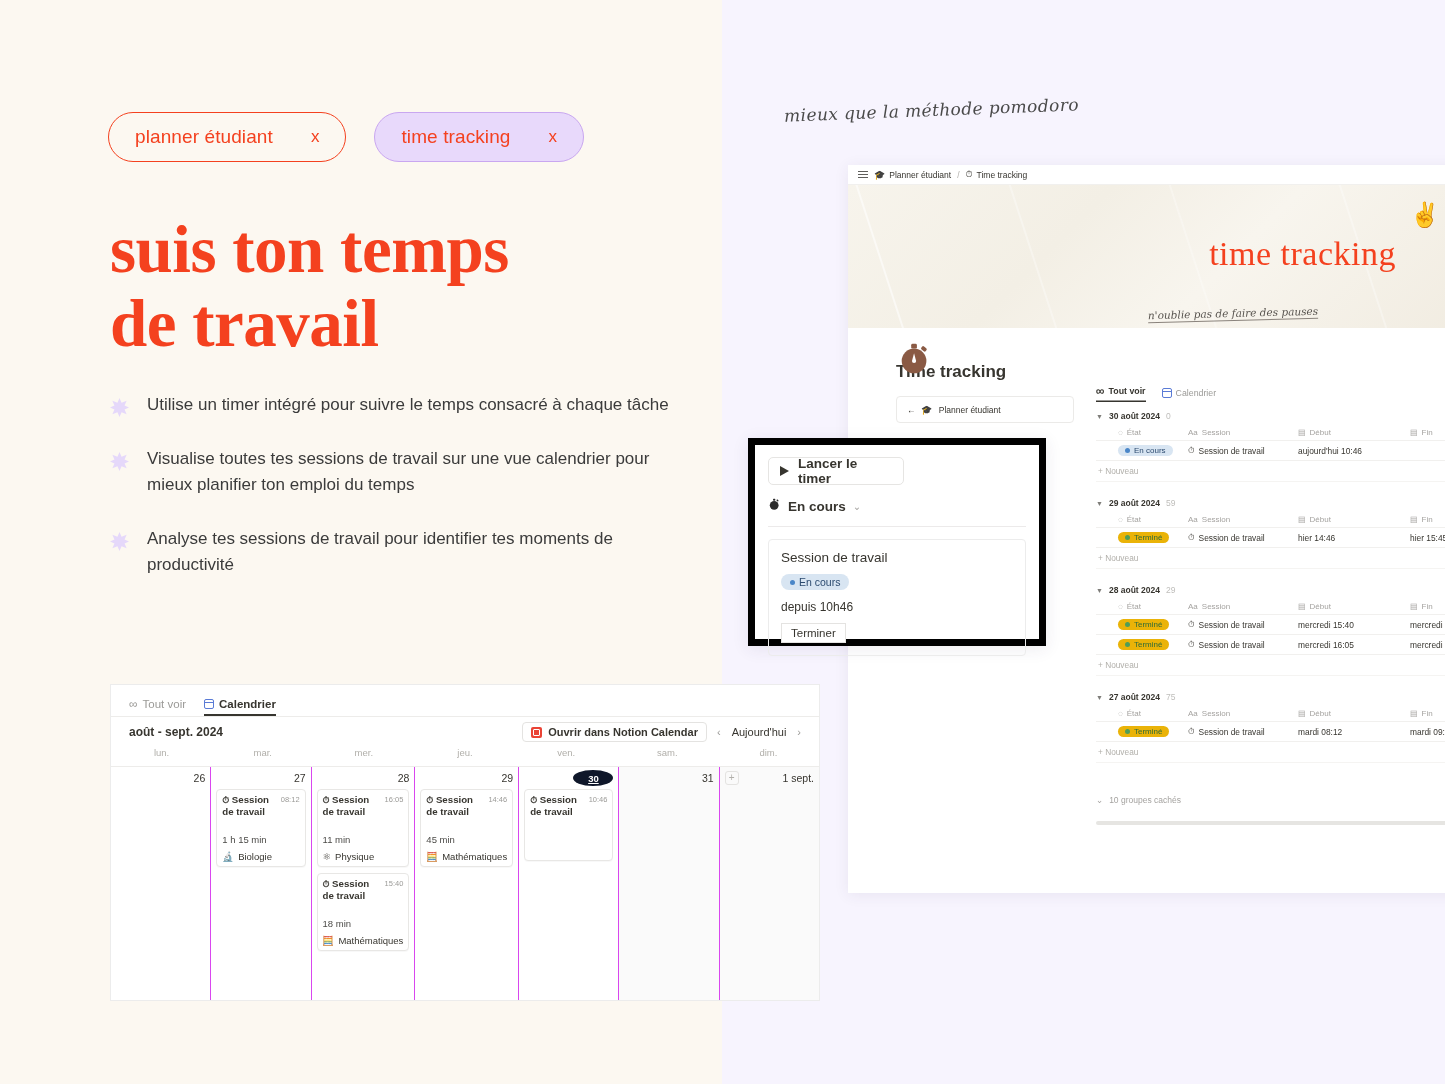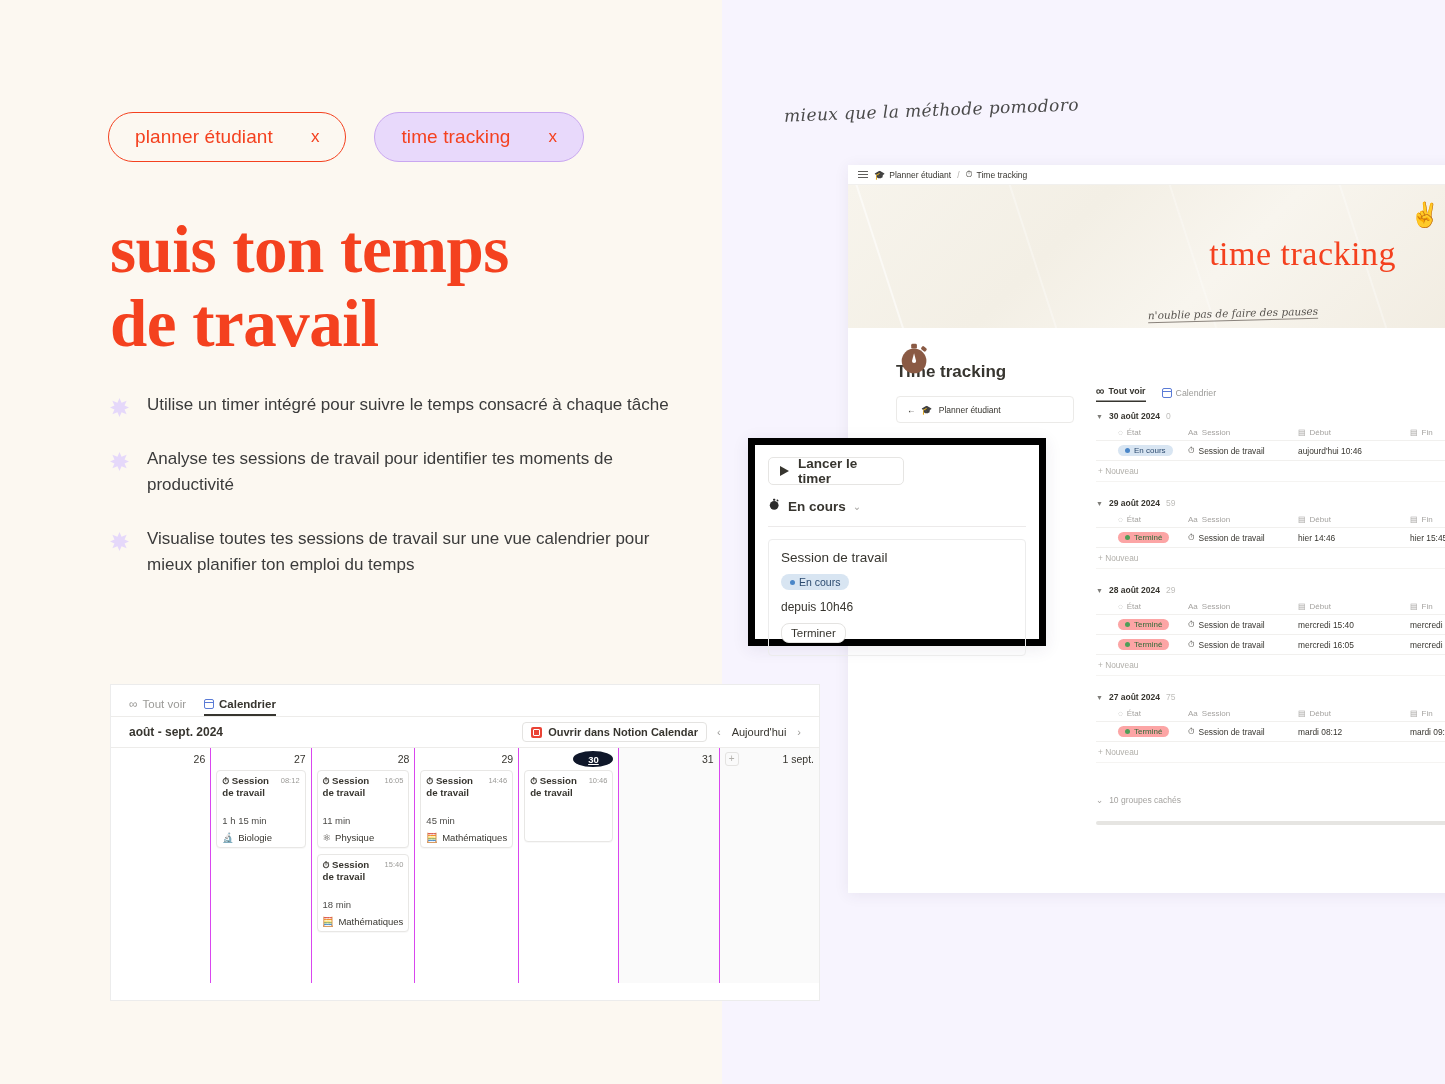--- a/index.html
+++ b/index.html
@@ -140,21 +140,21 @@
   .c1{width:92px;padding-left:22px;}
   .c2{width:110px;}
   .c3{width:112px;}
   .c4{width:106px;}
   .trow{display:flex;border-bottom:1px solid #f1f0ee;padding:4px 0;align-items:center;}
   .trow>div{font-size:8.4px;color:#37352f;display:flex;align-items:center;gap:4px;}
   .pill{border-radius:9px;padding:1px 7px;font-size:8px;display:inline-flex;align-items:center;gap:4px;}
   .pill .dot{width:5px;height:5px;border-radius:50%;display:inline-block;}
   .pill.encours{background:#d8e5f2;color:#2b4a6f;}
   .pill.encours .dot{background:#4a86c8;}
-  .pill.termine{background:#fca5a5;color:#2f6a38;}
+  .pill.termine{background:#eab308;color:#2f6a38;}
   .pill.termine .dot{background:#4f9e58;}
   .newrow{font-size:8.3px;color:#b1afaa;padding:5px 0 5px 2px;border-bottom:1px solid #f5f4f2;}
   .hidden-groups{position:absolute;left:248px;font-size:8.5px;color:#a5a3a0;display:flex;align-items:center;gap:6px;}
   .hscroll{position:absolute;left:248px;width:420px;height:4px;border-radius:3px;background:#e6e5e2;}
 
   
   .timercard{
     position:absolute;left:748px;top:438px;width:298px;height:208px;
     background:#fff;border:7px solid #000000;box-shadow:0 3px 16px rgba(60,45,90,.09);
     padding:0;
@@ -162,21 +162,21 @@
   .tc-btn{margin:12px 0 0 13px;width:136px;height:28px;border:1px solid #e6e5e3;border-radius:5px;
     display:flex;align-items:center;gap:9px;padding:0 11px;font-size:13.5px;font-weight:600;color:#37352f;background:#fff;}
   .tc-play{width:0;height:0;border-left:9px solid #37352f;border-top:5.5px solid transparent;border-bottom:5.5px solid transparent;}
   .tc-status{margin:13px 0 0 13px;display:flex;align-items:center;gap:7px;font-size:13.5px;font-weight:700;color:#37352f;}
   .tc-status .chev{font-size:10px;color:#a5a3a0;font-weight:400;}
   .tc-sep{margin:12px 13px 0 13px;height:1px;background:#eceaea;}
   .tc-item{margin:12px 13px 0 13px;border:1px solid #ececec;border-radius:4px;padding:10px 12px 12px 12px;}
   .tc-item-title{font-size:13.5px;color:#37352f;}
   .tc-item .pill{margin-top:9px;font-size:10.5px;padding:2px 9px;border-radius:10px;}
   .tc-since{font-size:12px;color:#37352f;margin-top:10px;}
-  .tc-term{margin-top:9px;display:inline-block;border:1px solid #e4e3e1;border-radius:8px;
+  .tc-term{margin-top:9px;display:inline-block;border:1px solid #e4e3e1;border-radius:0;
     padding:3px 9px;font-size:11.5px;color:#37352f;background:#fff;}
 </style>
 </head>
 <body>
 
 <div class="bg-cream"></div>
 <div class="bg-lav"></div>
 
 <div class="tags">
   <div class="tag">
@@ -200,29 +200,29 @@
         </svg>
     </span>
     <span class="btxt">Utilise un timer intégré pour suivre le temps consacré à chaque tâche</span>
   </div>
   <div class="bullet">
     <span class="bstar">
       <svg viewBox="0 0 24 24" width="19" height="19">
           <path fill="#e5d8fa" d="M12 0l2.6 6.1L21 3.5l-2.6 6.1L24 12l-5.6 2.4L21 20.5l-6.4-2.6L12 24l-2.6-6.1L3 20.5l2.6-6.1L0 12l5.6-2.4L3 3.5l6.4 2.6z"></path>
         </svg>
     </span>
-    <span class="btxt">Analyse tes sessions de travail pour identifier tes moments de productivité</span>
+    <span class="btxt">Visualise toutes tes sessions de travail sur une vue calendrier pour mieux planifier ton emploi du temps</span>
   </div>
   <div class="bullet">
     <span class="bstar">
       <svg viewBox="0 0 24 24" width="19" height="19">
           <path fill="#e5d8fa" d="M12 0l2.6 6.1L21 3.5l-2.6 6.1L24 12l-5.6 2.4L21 20.5l-6.4-2.6L12 24l-2.6-6.1L3 20.5l2.6-6.1L0 12l5.6-2.4L3 3.5l6.4 2.6z"></path>
         </svg>
     </span>
-    <span class="btxt">Visualise toutes tes sessions de travail sur une vue calendrier pour mieux planifier ton emploi du temps</span>
+    <span class="btxt">Analyse tes sessions de travail pour identifier tes moments de productivité</span>
   </div>
 </div>
 
 <div class="hw-top">mieux que la méthode pomodoro</div>
 
 <div class="calpanel">
   <div class="cal-tabs">
     <div class="cal-tab">
       <span class="ic ic-infinity">∞</span>
       <span>Tout voir</span>
@@ -239,20 +239,29 @@
       <span class="nc-logo"></span>
       <span>Ouvrir dans Notion Calendar</span>
     </div>
     <div class="cal-nav">
       <span class="arrow">‹</span>
       <span>Aujourd'hui</span>
       <span class="arrow">›</span>
     </div>
   </div>
 
+  <div class="cal-head">
+    <div>lun.</div>
+    <div>mar.</div>
+    <div>mer.</div>
+    <div>jeu.</div>
+    <div>ven.</div>
+    <div>sam.</div>
+    <div>dim.</div>
+  </div>
 
   <div class="cal-grid" id="cal-grid">
       <div class="cal-col">
         <div class="cal-daynum">
           <span>26</span>
         </div>
       </div>
       <div class="cal-col">
         <div class="cal-daynum">
           <span>27</span>

